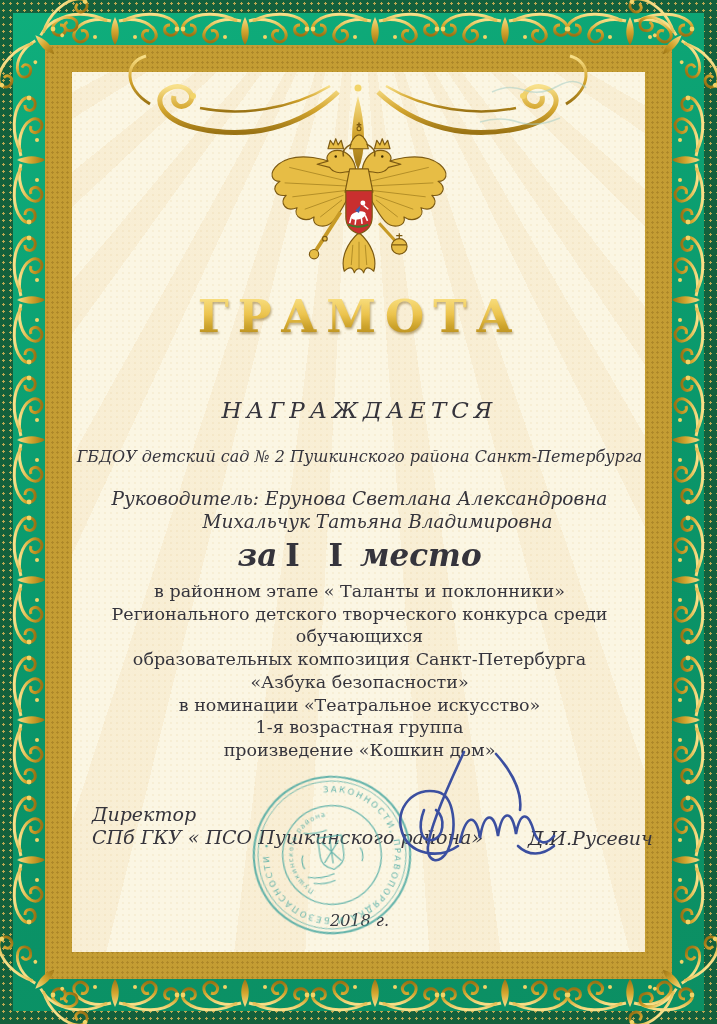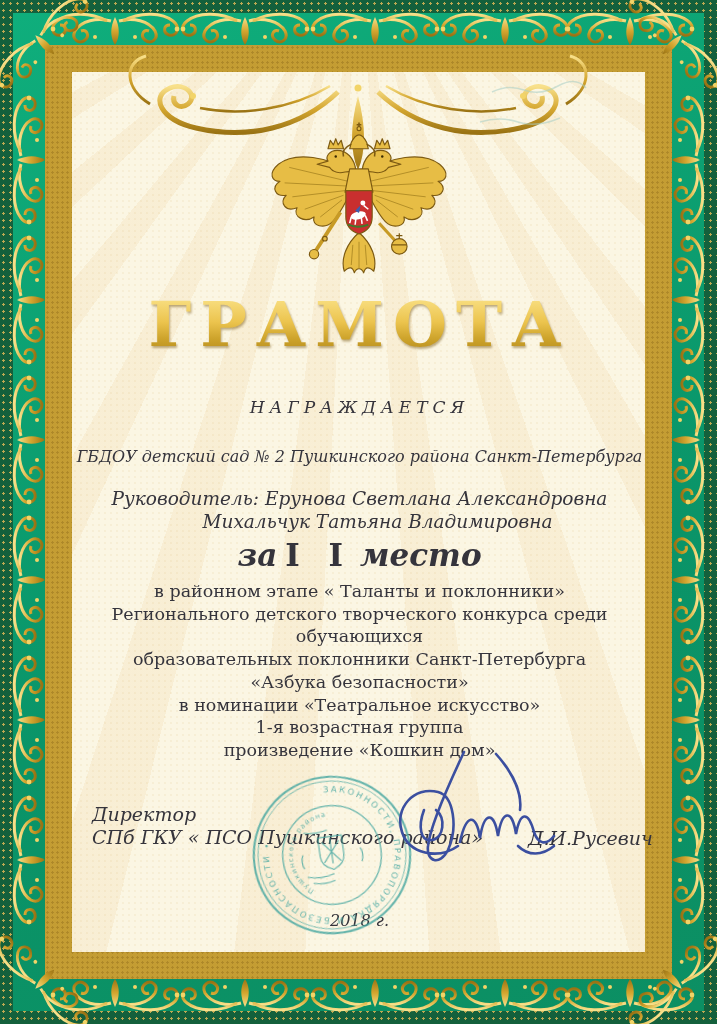--- a/index.html
+++ b/index.html
@@ -22,26 +22,26 @@
     position:absolute; inset:72px;
     background:
       repeating-conic-gradient(from 150deg at 50% -15%, rgba(230,182,108,.12) 0deg 4deg, rgba(0,0,0,0) 4deg 11deg),
       radial-gradient(circle, rgba(214,170,90,.10) 1px, rgba(0,0,0,0) 1.3px),
       #fbf6e3;
     background-size:auto, 6px 6px, auto;
   }
   .deco,.artwork{position:absolute; left:0; top:0; pointer-events:none;}
   .txt{position:absolute; left:72px; right:70px; text-align:center; color:#35343c;}
   .title{
-    top:294px; font-weight:bold; font-size:62px; letter-spacing:9px; line-height:1;
+    top:294px; font-weight:bold; font-size:45px; letter-spacing:9px; line-height:1;
     background:linear-gradient(180deg,#f9e084 5%,#ecc44e 45%,#cda32b 72%,#b3891c 100%);
     -webkit-background-clip:text; background-clip:text; color:transparent;
     filter:drop-shadow(1px 2px 1px rgba(110,75,0,.45));
   }
-  .awarded{top:397px; font-style:italic; font-size:17px; letter-spacing:5px;}
+  .awarded{top:397px; font-style:italic; font-size:23px; letter-spacing:5px;}
   .org{top:447px; font-style:italic; font-size:16px;}
   .leader1{top:488px; font-style:italic; font-size:18.5px;}
   .leader2{top:511px; font-style:italic; font-size:18.5px;margin-left:36px;}
   .place{top:537px; font-style:italic; font-weight:bold; font-size:31px;}
   .place .numeral{font-style:normal; letter-spacing:9px; margin:8px 8px; font-weight:600;}
   .details{top:580px; font-size:17.5px; line-height:22.7px;}
   .director{position:absolute; left:92px; top:803px; font-style:italic; font-size:19px; color:#35343c; text-align:left; line-height:23px;}
   .signer-name{position:absolute; left:528px; top:827px; font-style:italic; font-size:19px; color:#35343c;}
   .year{top:911px; font-style:italic; font-size:16px;}
   .stamp{position:absolute; left:247px; top:770px; opacity:.82; transform:rotate(-8deg); filter:blur(.3px);}
@@ -176,21 +176,21 @@
   <div class="txt awarded">НАГРАЖДАЕТСЯ</div>
   <div class="txt org">ГБДОУ детский сад № 2 Пушкинского района Санкт-Петербурга</div>
   <div class="txt leader1">Руководитель: Ерунова Светлана Александровна</div>
   <div class="txt leader2">Михальчук Татьяна Владимировна</div>
   <div class="txt place">
     <span>за</span><span class="numeral">I I</span><span>место</span>
   </div>
   <div class="txt details">
     <div>в районном этапе « Таланты и поклонники»</div>
     <div>Регионального детского творческого конкурса среди обучающихся</div>
-    <div>образовательных поклонники Санкт-Петербурга</div>
+    <div>образовательных композиция Санкт-Петербурга</div>
     <div>«Азбука безопасности»</div>
     <div>в номинации «Театральное искусство»</div>
     <div>1-я возрастная группа</div>
     <div>произведение «Кошкин дом»</div>
   </div>
 
   <div class="director">
     <div>Директор</div>
     <div>СПб ГКУ « ПСО Пушкинского района»</div>
   </div>

